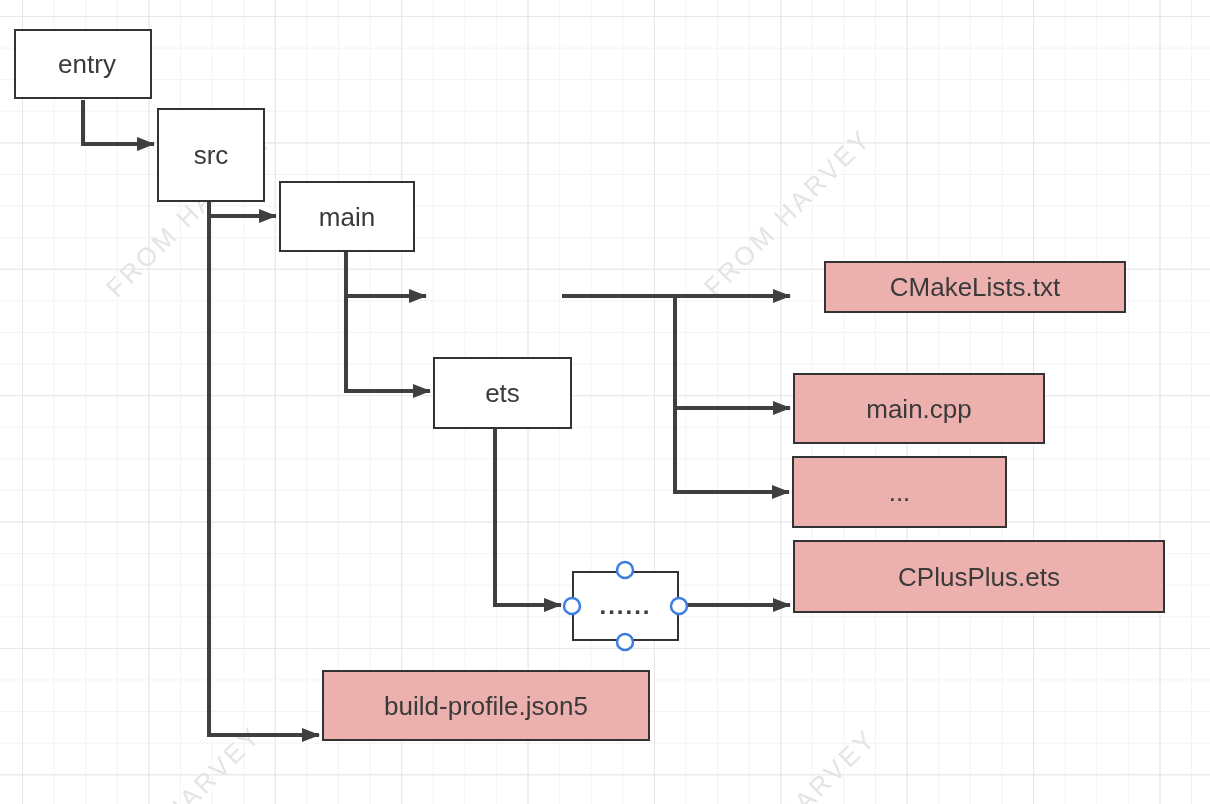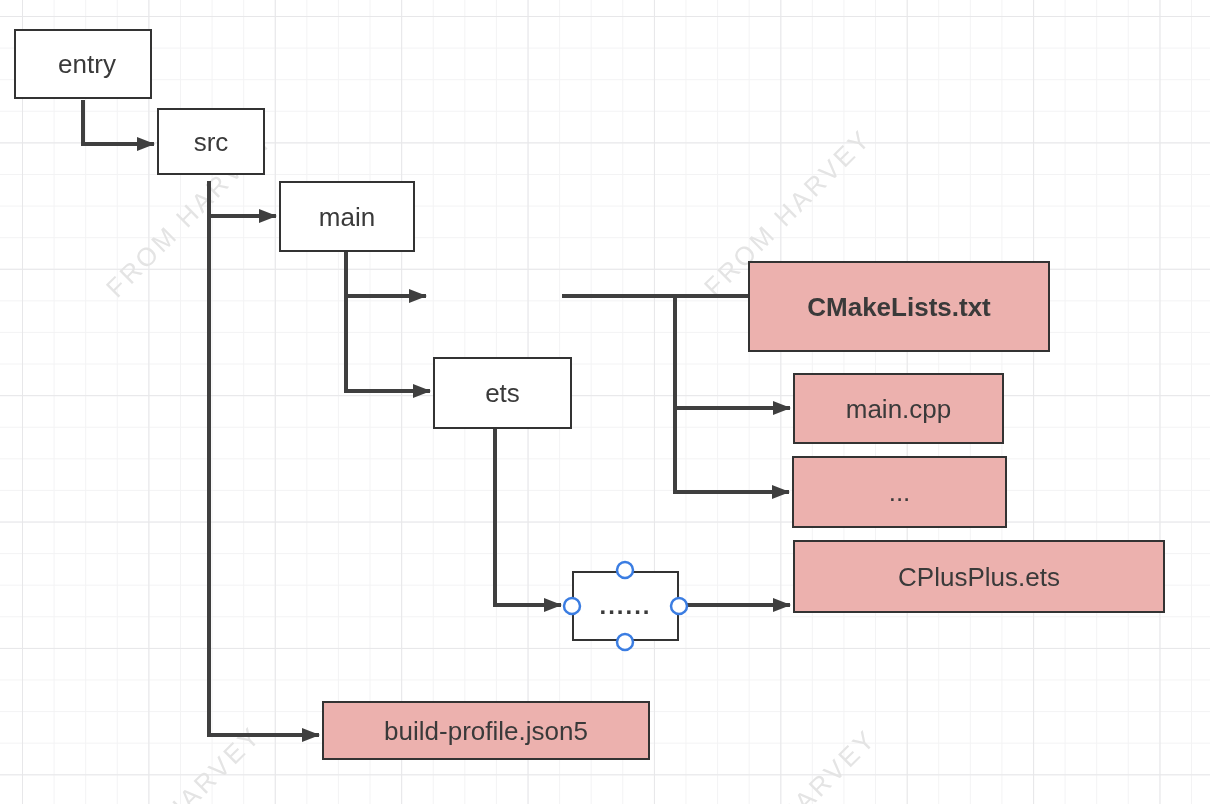--- a/index.html
+++ b/index.html
@@ -106,29 +106,29 @@
     <path d="M346 252 V296 H426" marker-end="url(#arrowhead)"></path>
     <path d="M346 296 V391 H430" marker-end="url(#arrowhead)"></path>
     <path d="M562 296 H790" marker-end="url(#arrowhead)"></path>
     <path d="M675 296 V408 H790" marker-end="url(#arrowhead)"></path>
     <path d="M675 408 V492 H789" marker-end="url(#arrowhead)"></path>
     <path d="M495 429 V605 H561" marker-end="url(#arrowhead)"></path>
     <path d="M681 605 H790" marker-end="url(#arrowhead)"></path>
   </svg>
 
   <div class="node" style="left:14px;top:29px;width:138px;height:70px;padding-left:8px;">entry</div>
-  <div class="node" style="left:157px;top:108px;width:108px;height:67px;">src</div>
+  <div class="node" style="left:157px;top:108px;width:108px;height:94px;">src</div>
   <div class="node" style="left:279px;top:181px;width:136px;height:71px;">main</div>
   <div class="node" style="left:433px;top:357px;width:139px;height:72px;">ets</div>
-  <div class="node file" style="left:748px;top:261px;width:302px;height:91px;font-weight:bold;">CMakeLists.txt</div>
-  <div class="node file" style="left:793px;top:373px;width:211px;height:71px;">main.cpp</div>
+  <div class="node file" style="left:824px;top:261px;width:302px;height:52px;">CMakeLists.txt</div>
+  <div class="node file" style="left:793px;top:373px;width:252px;height:71px;">main.cpp</div>
   <div class="node file" style="left:792px;top:456px;width:215px;height:72px;">...</div>
   <div class="node placeholder" style="left:572px;top:571px;width:107px;height:70px;">......</div>
   <div class="node file" style="left:793px;top:540px;width:372px;height:73px;">CPlusPlus.ets</div>
-  <div class="node file" style="left:322px;top:701px;width:328px;height:59px;">build-profile.json5</div>
+  <div class="node file" style="left:322px;top:670px;width:328px;height:71px;">build-profile.json5</div>
 
   <svg id="handle-layer" width="1210" height="804">
     <circle cx="625" cy="570" r="8"></circle>
     <circle cx="572" cy="606" r="8"></circle>
     <circle cx="679" cy="606" r="8"></circle>
     <circle cx="625" cy="642" r="8"></circle>
   </svg>
 
 
 </div>

